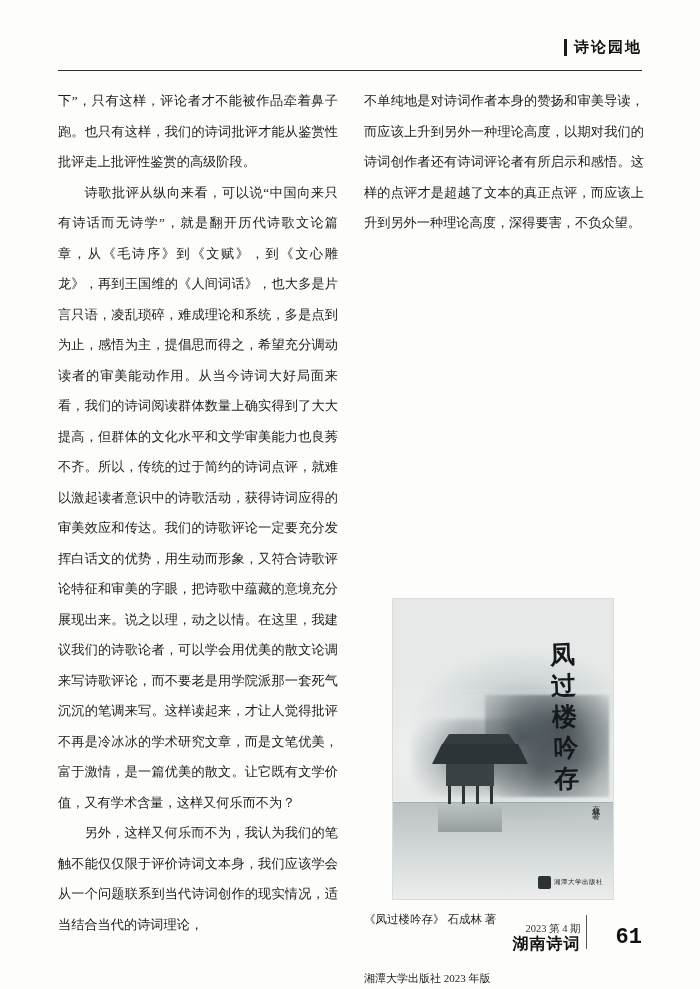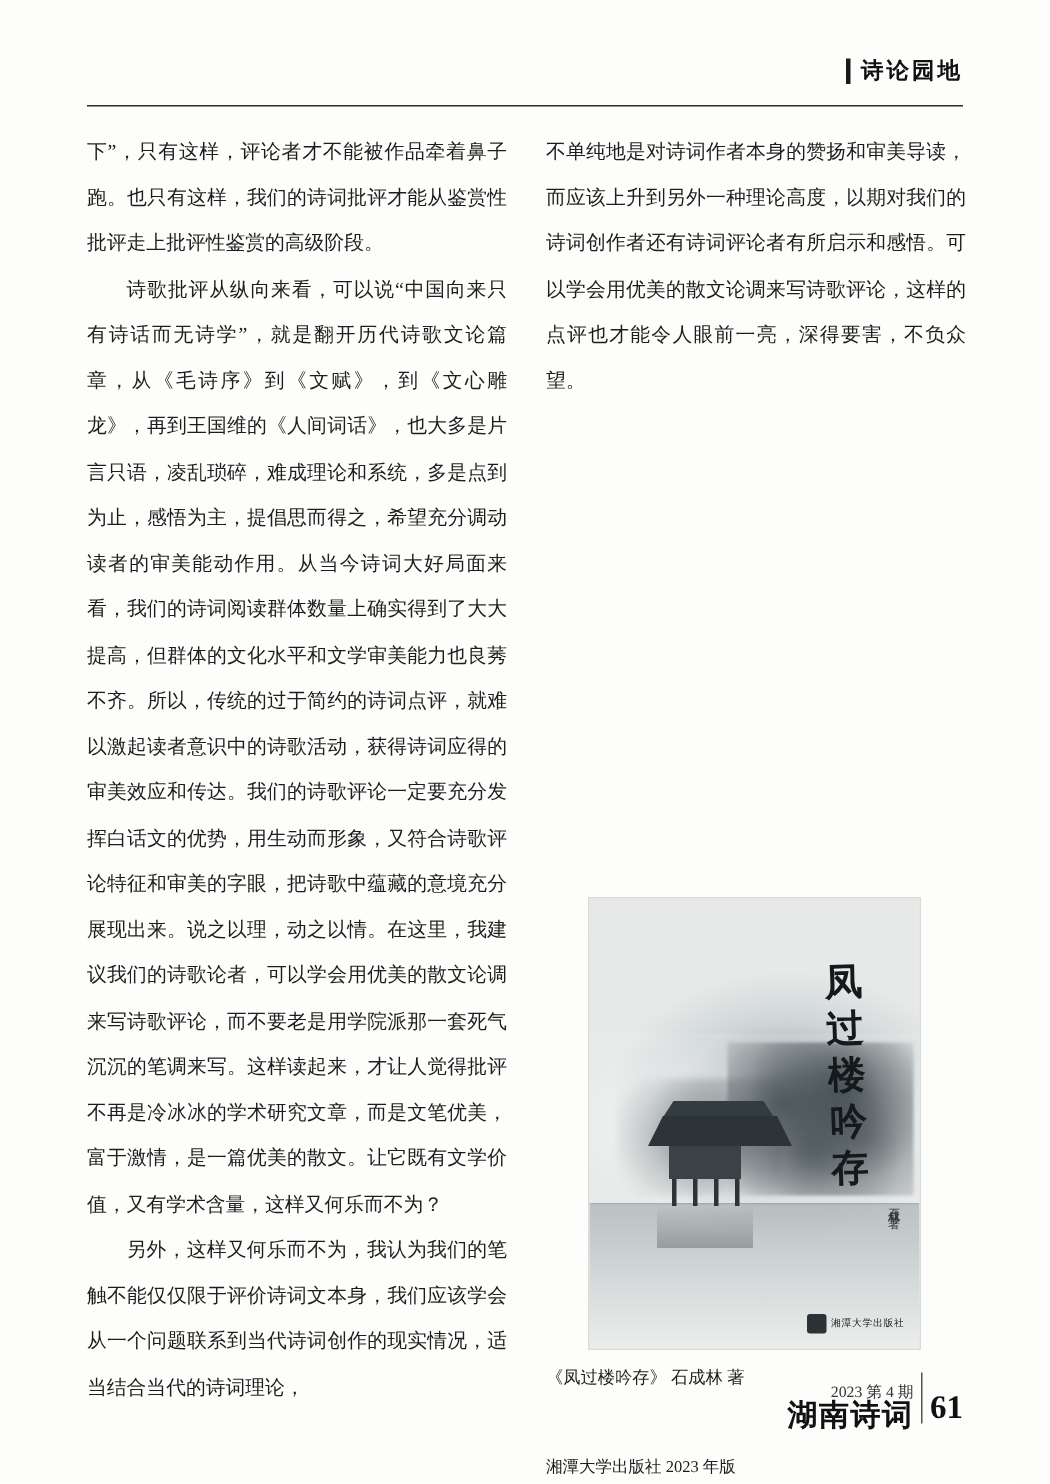--- a/index.html
+++ b/index.html
@@ -246,58 +246,59 @@
     gap: 3px;
   }
   .footer-meta {
     text-align: right;
     font-size: 10.5px;
     line-height: 15px;
     color: #333;
   }
   .footer-journal {
     font-family: "DejaVu Serif", "Liberation Serif", serif;
-    font-size: 20px;
+    font-size: 16px;
     letter-spacing: 1px;
     color: #111;
     font-weight: bold;
   }
   .footer-sep {
     width: 1px;
     height: 34px;
     background: #555;
     margin: 0 2px 2px 2px;
   }
   .page-number {
-    font-family: Liberation Serif, serif;
+    font-family: Liberation Mono, monospace;
     font-size: 22px;
     font-weight: bold;
     color: #111;
     line-height: 26px;
+    margin-left: 24px;
   }
 </style>
 </head>
 <body>
 
 <div class="page">
 
   <div class="header">
     <span class="header-bar"></span>
     <span class="header-title">诗论园地</span>
   </div>
   <div class="header-rule"></div>
 
   <div class="col col-left">
     <p>下”，只有这样，评论者才不能被作品牵着鼻子跑。也只有这样，我们的诗词批评才能从鉴赏性批评走上批评性鉴赏的高级阶段。</p>
     <p class="indent">诗歌批评从纵向来看，可以说“中国向来只有诗话而无诗学”，就是翻开历代诗歌文论篇章，从《毛诗序》到《文赋》，到《文心雕龙》，再到王国维的《人间词话》，也大多是片言只语，凌乱琐碎，难成理论和系统，多是点到为止，感悟为主，提倡思而得之，希望充分调动读者的审美能动作用。从当今诗词大好局面来看，我们的诗词阅读群体数量上确实得到了大大提高，但群体的文化水平和文学审美能力也良莠不齐。所以，传统的过于简约的诗词点评，就难以激起读者意识中的诗歌活动，获得诗词应得的审美效应和传达。我们的诗歌评论一定要充分发挥白话文的优势，用生动而形象，又符合诗歌评论特征和审美的字眼，把诗歌中蕴藏的意境充分展现出来。说之以理，动之以情。在这里，我建议我们的诗歌论者，可以学会用优美的散文论调来写诗歌评论，而不要老是用学院派那一套死气沉沉的笔调来写。这样读起来，才让人觉得批评不再是冷冰冰的学术研究文章，而是文笔优美，富于激情，是一篇优美的散文。让它既有文学价值，又有学术含量，这样又何乐而不为？</p>
     <p class="indent">另外，这样又何乐而不为，我认为我们的笔触不能仅仅限于评价诗词文本身，我们应该学会从一个问题联系到当代诗词创作的现实情况，适当结合当代的诗词理论，</p>
   </div>
 
   <div class="col col-right">
-    <p>不单纯地是对诗词作者本身的赞扬和审美导读，而应该上升到另外一种理论高度，以期对我们的诗词创作者还有诗词评论者有所启示和感悟。可以学会用优美的散文论调来写诗歌评论，这样的点评也才能令人眼前一亮，深得要害，不负众望。</p>
+    <p>不单纯地是对诗词作者本身的赞扬和审美导读，而应该上升到另外一种理论高度，以期对我们的诗词创作者还有诗词评论者有所启示和感悟。这样的点评才是超越了文本的真正点评，而应该上升到另外一种理论高度，深得要害，不负众望。</p>
   </div>
 
   <div class="book-figure">
     <div class="book-cover">
       <div class="cover-mist"></div>
       <div class="cover-ink-cloud2"></div>
       <div class="cover-ink-cloud"></div>
       <div class="cover-water"></div>
       <div class="cover-water-line"></div>
       <div class="pavilion">

